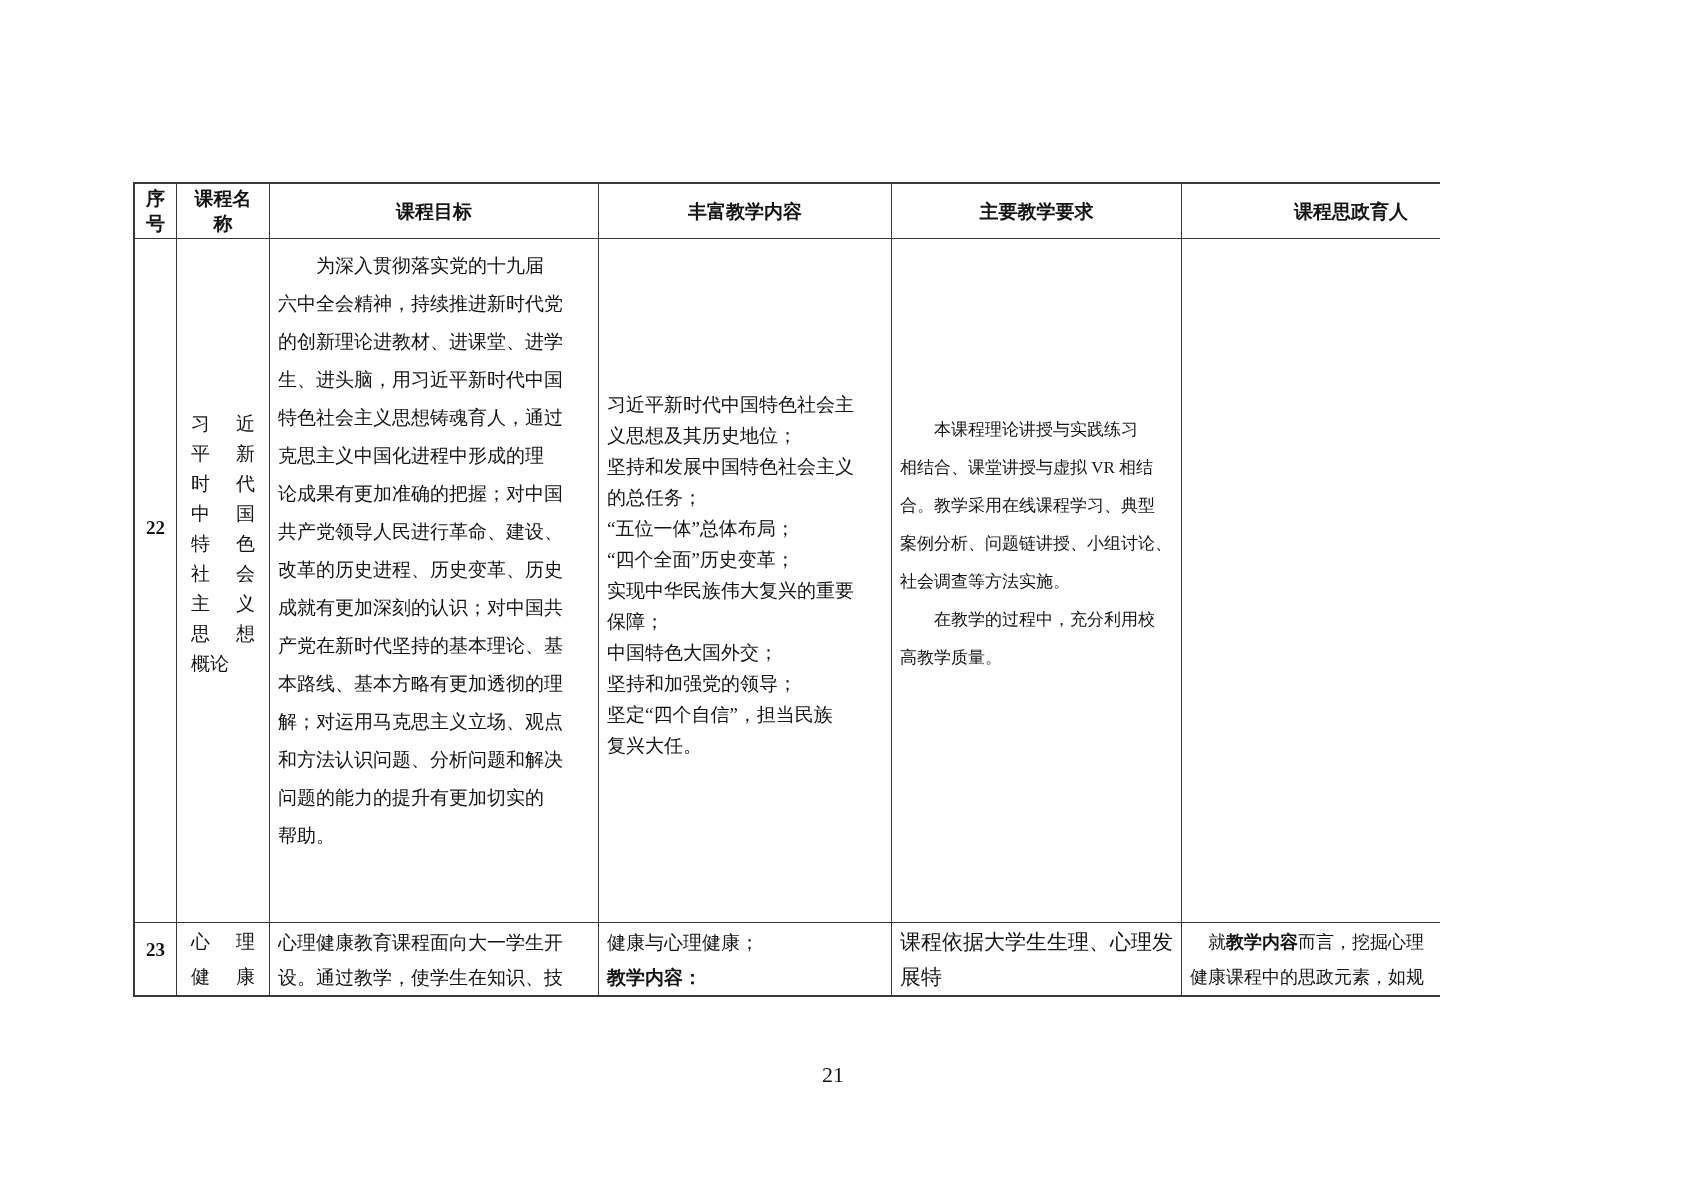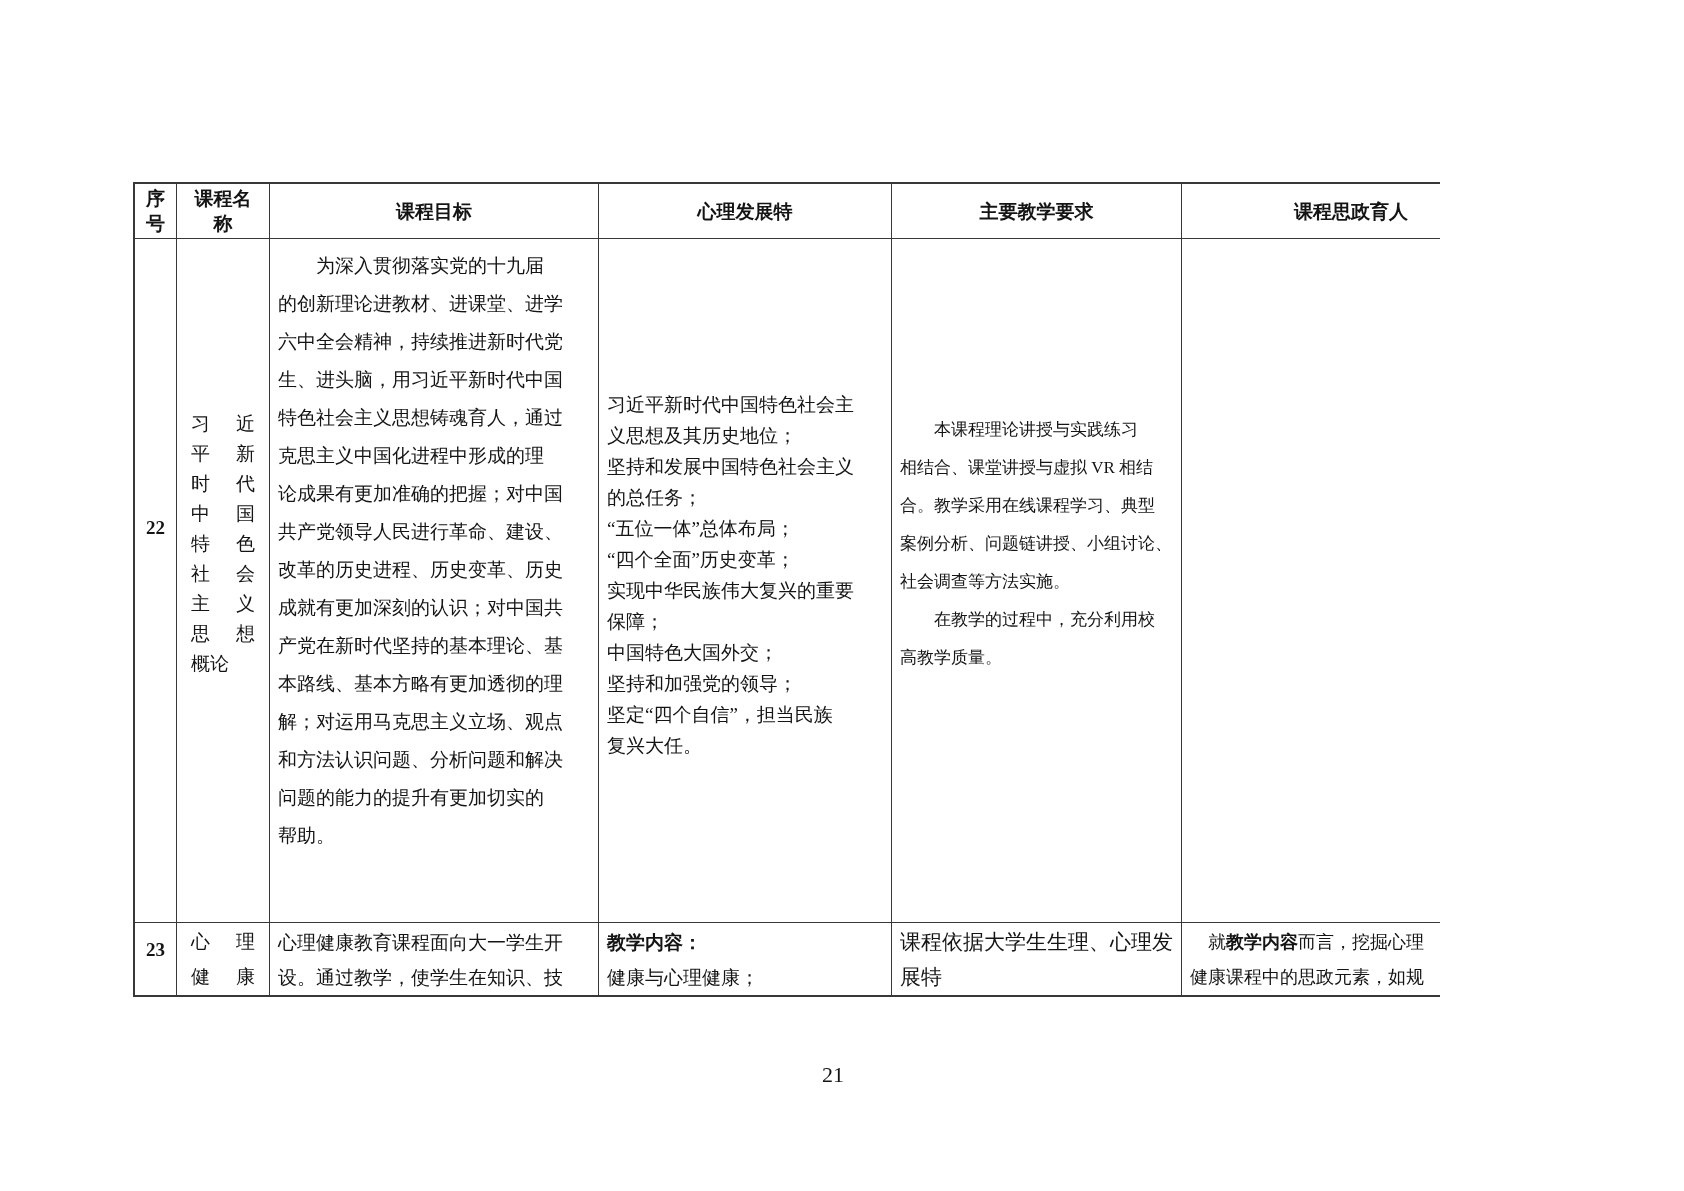--- a/index.html
+++ b/index.html
@@ -56,21 +56,21 @@
     <div class="cell hcell tight">
       <span>序号</span>
     </div>
     <div class="cell hcell">
       <span>课程名称</span>
     </div>
     <div class="cell hcell">
       <span>课程目标</span>
     </div>
     <div class="cell hcell">
-      <span>心理发展特</span>
+      <span>丰富教学内容</span>
     </div>
     <div class="cell hcell">
       <span>主要教学要求</span>
     </div>
     <div class="cell hcell last-col">
       <span>课程思政育人</span>
     </div>
 
     <div class="cell num-cell num-22">
       <span>22</span>
@@ -107,22 +107,22 @@
           </div>
           <div class="dist-line">
             <span>思</span>
             <span>想</span>
           </div>
         </div>
       <div>概论</div>
     </div>
     <div class="cell txt-cell obj-22">
         <div class="line">　　为深入贯彻落实党的十九届</div>
+        <div class="line">六中全会精神，持续推进新时代党</div>
         <div class="line">的创新理论进教材、进课堂、进学</div>
-        <div class="line">六中全会精神，持续推进新时代党</div>
         <div class="line">生、进头脑，用习近平新时代中国</div>
         <div class="line">特色社会主义思想铸魂育人，通过</div>
         <div class="line">克思主义中国化进程中形成的理</div>
         <div class="line">论成果有更加准确的把握；对中国</div>
         <div class="line">共产党领导人民进行革命、建设、</div>
         <div class="line">改革的历史进程、历史变革、历史</div>
         <div class="line">成就有更加深刻的认识；对中国共</div>
         <div class="line">产党在新时代坚持的基本理论、基</div>
         <div class="line">本路线、基本方略有更加透彻的理</div>
         <div class="line">解；对运用马克思主义立场、观点</div>
@@ -168,22 +168,22 @@
             <span>健</span>
             <span>康</span>
           </div>
         </div>
     </div>
     <div class="cell last-row txt-cell row23-txt">
         <div class="line">心理健康教育课程面向大一学生开</div>
         <div class="line">设。通过教学，使学生在知识、技</div>
       </div>
     <div class="cell last-row txt-cell row23-txt">
+        <div class="line">健康与心理健康；</div>
         <div class="line"><b>教学内容：</b></div>
-        <div class="line">健康与心理健康；</div>
       </div>
     <div class="cell last-row txt-cell row23-txt req-23">
         <div class="line">课程依据大学生生理、心理发展特</div>
         <div class="line">点，通过理论讲授、心理体验感悟、</div>
       </div>
     <div class="cell last-row last-col txt-cell row23-txt ideo-23">
         <div class="line">　就<b>教学内容</b>而言，挖掘心理</div>
         <div class="line">健康课程中的思政元素，如规</div>
       </div>
 

